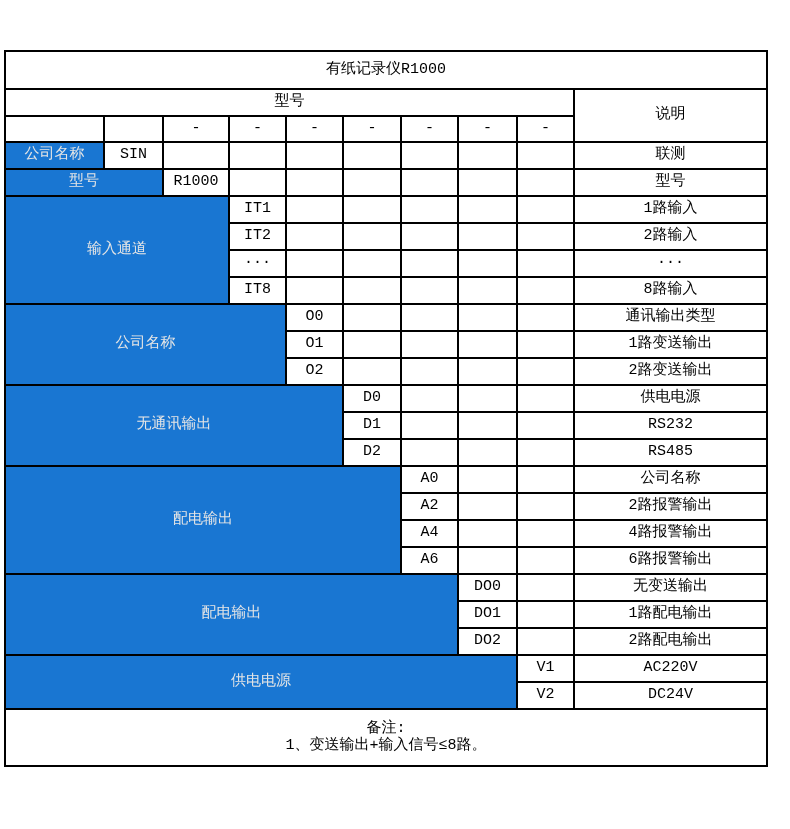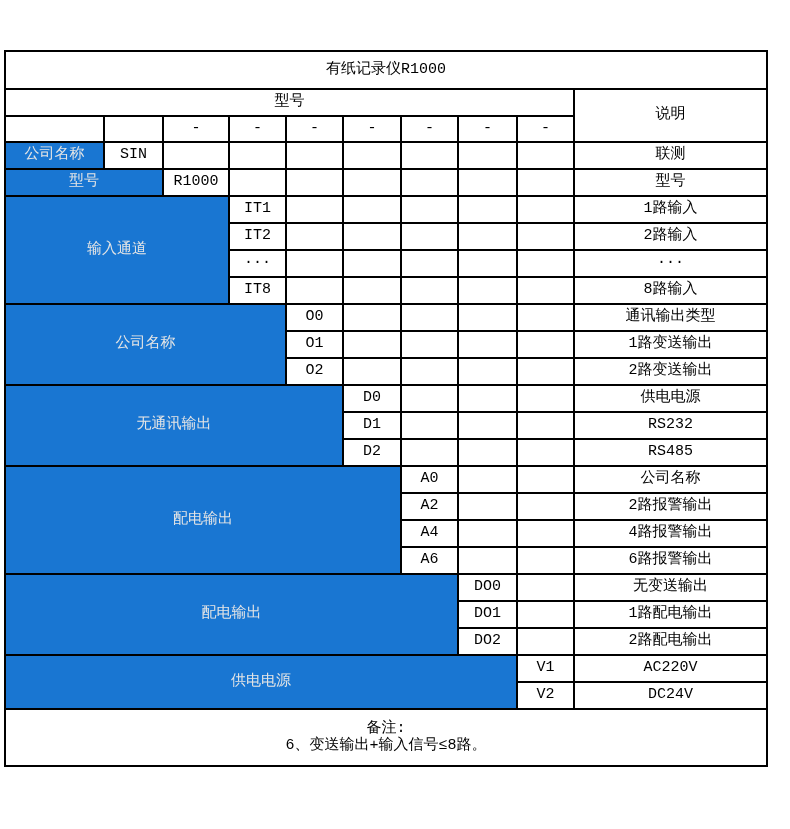--- a/index.html
+++ b/index.html
@@ -255,18 +255,18 @@
       <td>AC220V</td>
     </tr>
     <tr class="r">
       <td>V2</td>
       <td>DC24V</td>
     </tr>
 
     <tr>
       <td colspan="10" class="notes-cell">
         <span class="note-line">备注:</span>
-        <span class="note-line">6、变送输出+输入信号≤8路。</span>
+        <span class="note-line">1、变送输出+输入信号≤8路。</span>
       </td>
     </tr>
   </tbody>
     </table>
 </div>
 
 </body></html>

